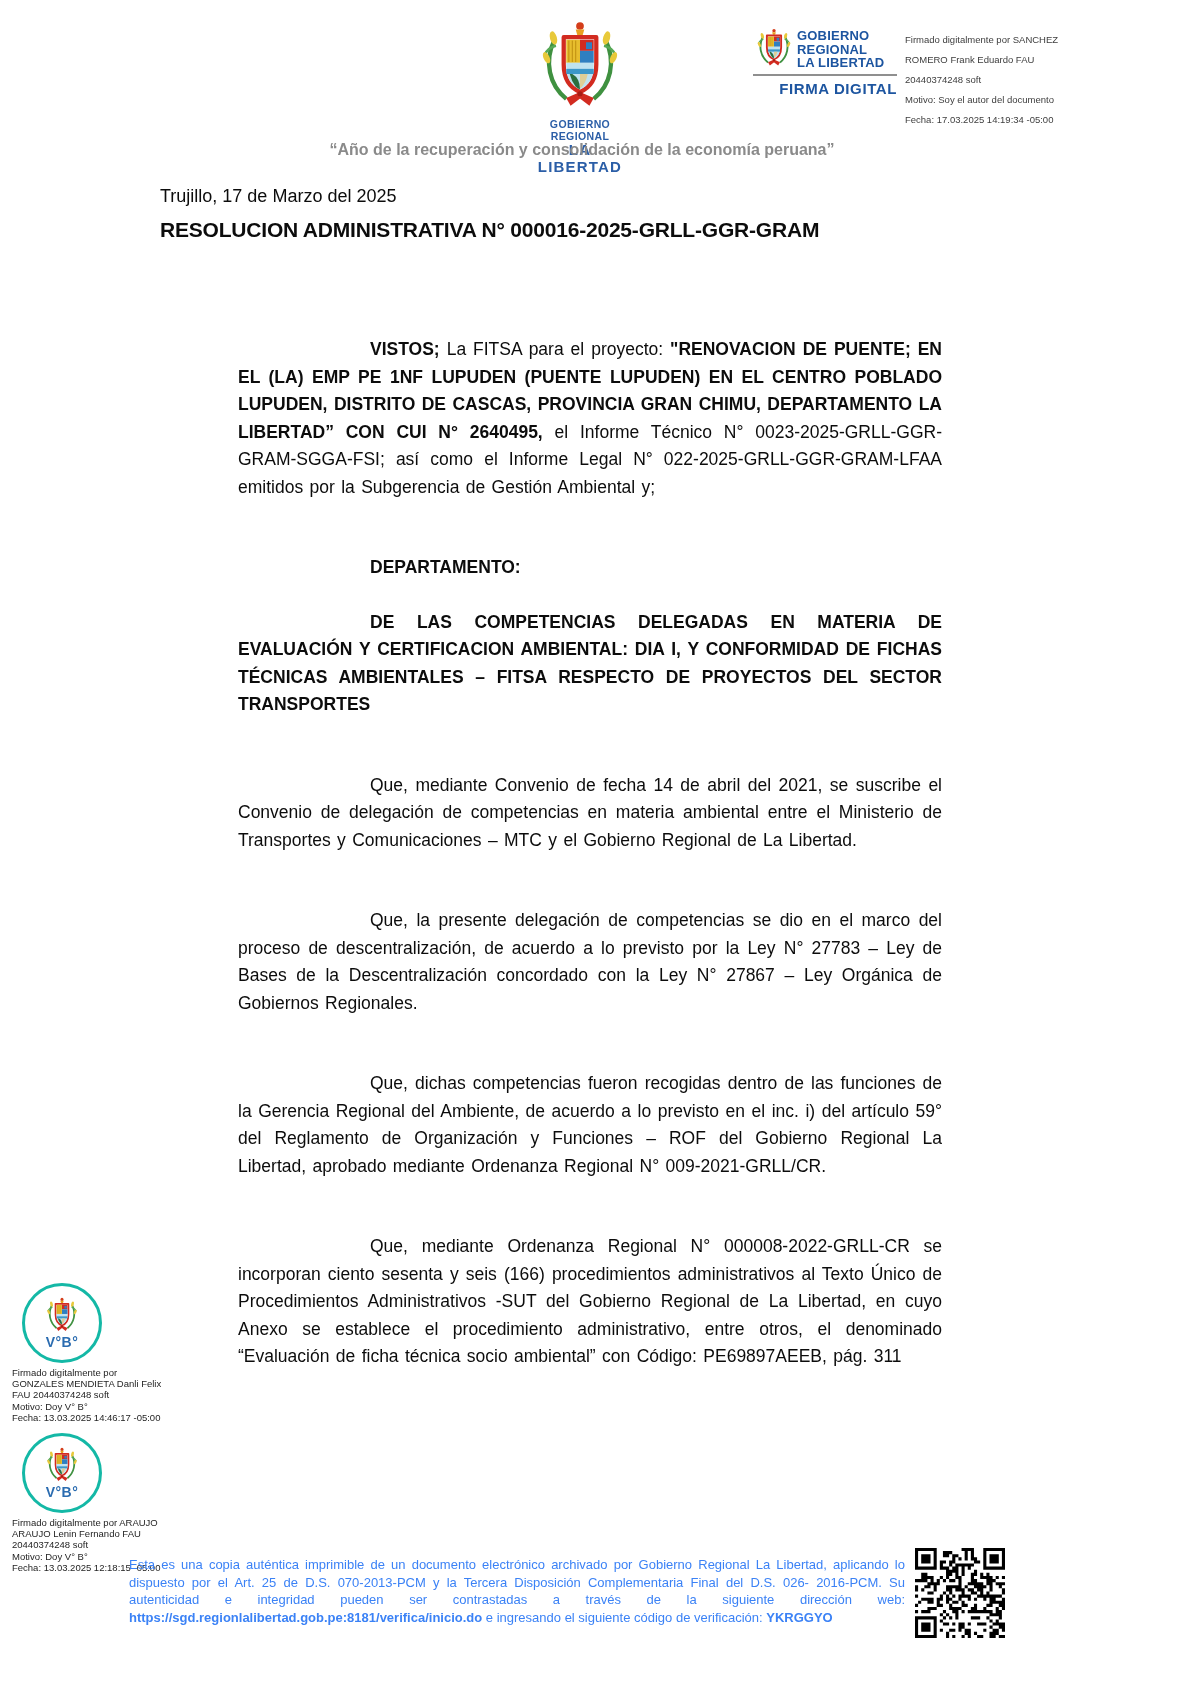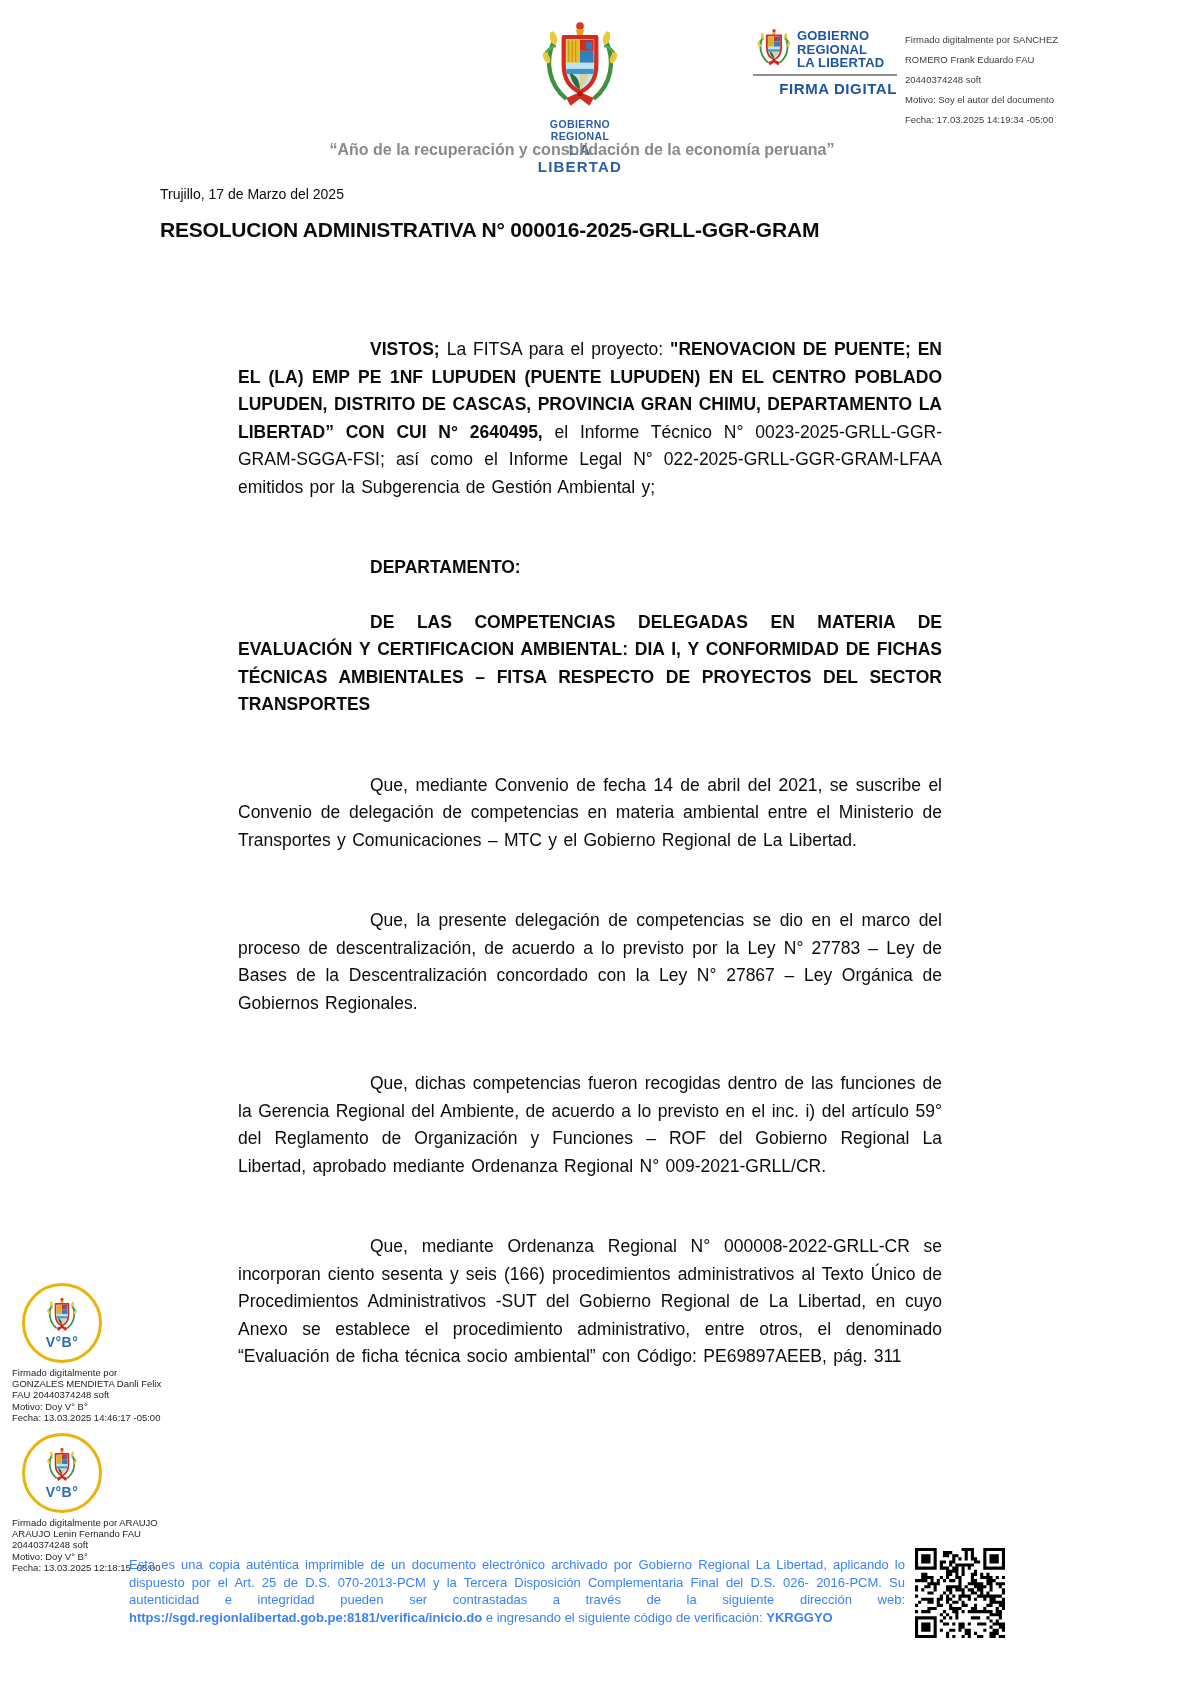--- a/index.html
+++ b/index.html
@@ -19,32 +19,32 @@
   .ds-block { position:absolute; left:753px; top:22px; width:330px; height:110px;text-decoration:underline; }
   .coat-sm { position:absolute; left:2px; top:6px; width:38px; height:42px; }
   .ds-org { position:absolute; left:44px; top:7px; color:#1d55a0; font-weight:bold;
             font-size:13px; line-height:13.5px; letter-spacing:.2px; }
   .ds-rule { position:absolute; left:0; top:52px; width:144px; border-top:2px solid #8f8f8f; }
   .ds-label { position:absolute; left:0; top:58px; width:144px; text-align:right;
               color:#1d55a0; font-weight:bold; font-size:15px; letter-spacing:.6px; }
   .ds-details { position:absolute; left:152px; top:8px; width:175px; font-size:9.5px;
                 line-height:20px; color:#3d3d3d; white-space:pre-line; }
   
-  .date-line { position:absolute; left:160px; top:186px; font-size:14px; }
+  .date-line { position:absolute; left:160px; top:186px; font-size:18px; }
   .doc-title { position:absolute; left:160px; top:218px; font-size:21px; font-weight:bold;
                letter-spacing:-.2px; }
   .body-text { position:absolute; left:238px; top:336px; width:704px; }
   .body-text p { font-size:17.5px; line-height:27.5px; text-align:justify;
                  text-indent:132px; word-spacing:1.5px; margin:0 0 53px 0; }
   .body-text p.tight { margin-bottom:27px; }
   .bold { font-weight:bold; }
   
   .stamp { position:absolute; left:12px; width:180px; }
   .stamp.s1 { top:1283px; } .stamp.s2 { top:1433px; }
-  .stamp-circle { width:80px; height:80px; margin-left:10px; border:3px solid #eab308;
+  .stamp-circle { width:80px; height:80px; margin-left:10px; border:3px solid #14b8a6;
                   border-radius:50%; display:flex; flex-direction:column; align-items:center;
                   justify-content:center; background:#fff; }
   .stamp-circle svg { width:36px; height:38px; }
   .vb { color:#2b6cb0; font-weight:bold; font-size:14px; letter-spacing:.5px; margin-top:-1px; }
   .stamp-details { margin-top:4px; font-size:9.5px; line-height:11.2px; color:#242424;
                    white-space:pre-line; }
   
   .footer-text { position:absolute; left:129px; top:1556px; width:776px; font-size:13px;
                  line-height:17.6px; text-align:justify; color:#3b82f6; }
   .qr { position:absolute; left:915px; top:1548px; width:90px; height:90px; }

